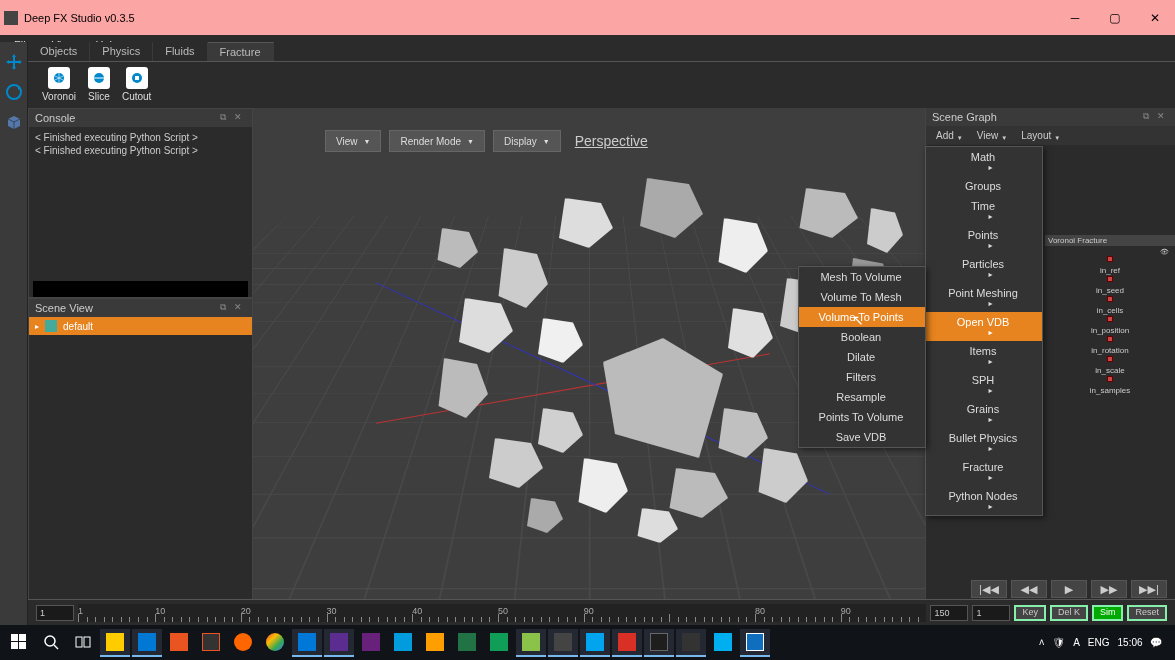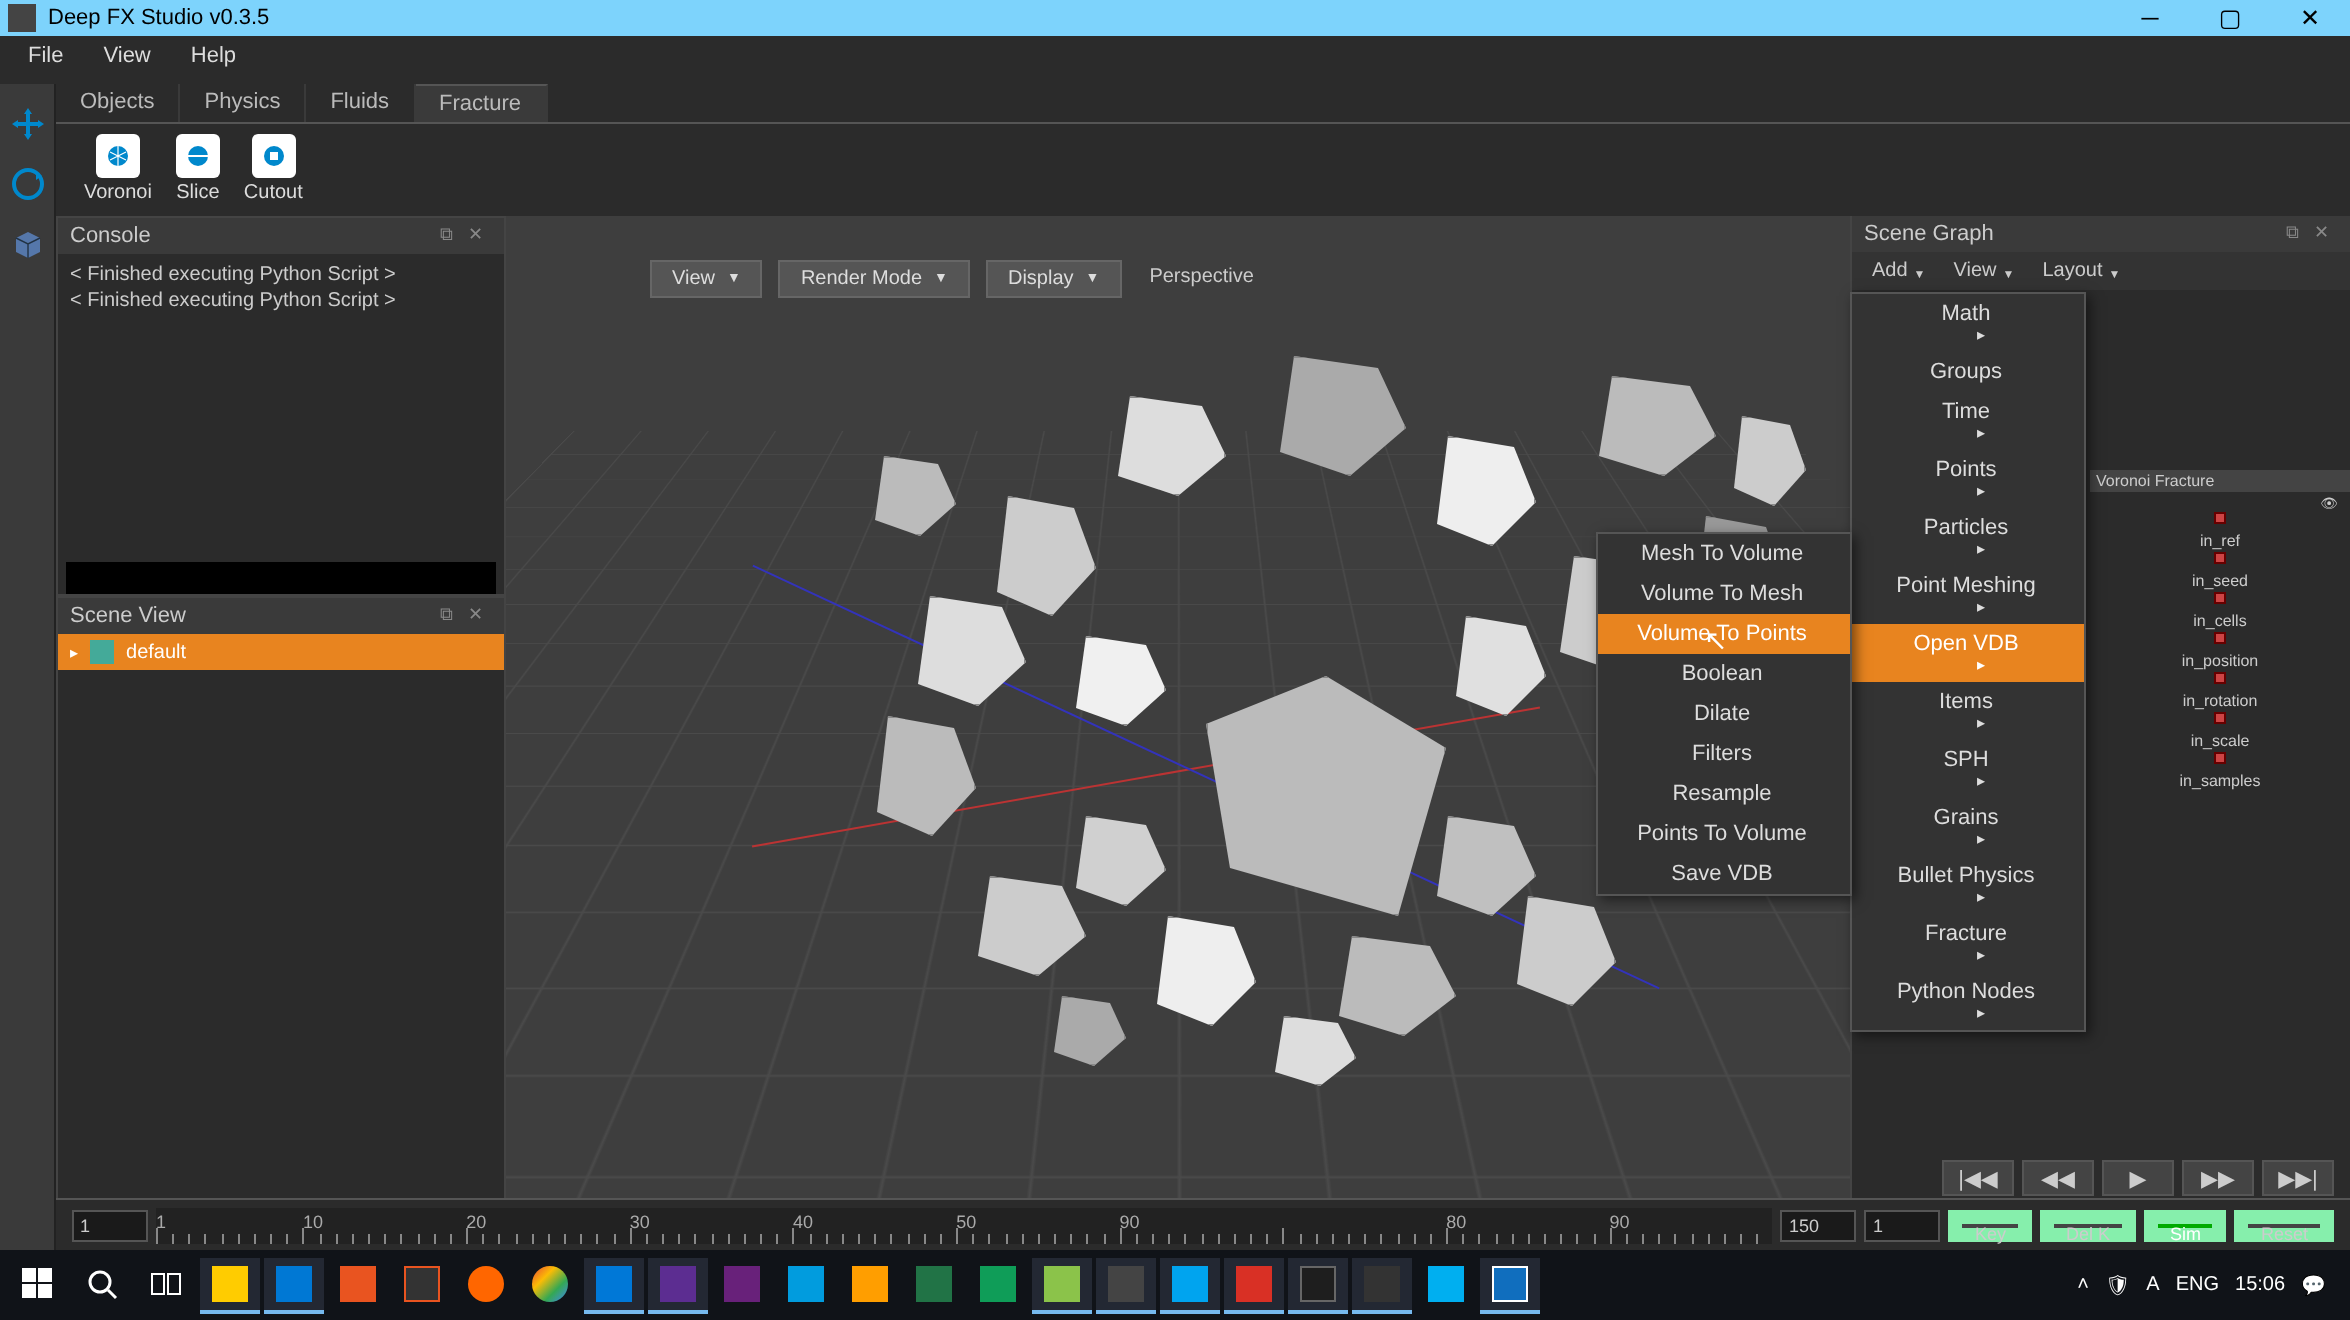--- a/index.html
+++ b/index.html
@@ -1,19 +1,19 @@
 <!DOCTYPE html>
 <html><head>
 <meta charset="utf-8">
 <style>
 * { box-sizing: border-box; margin: 0; padding: 0; font-family: "Segoe UI", Tahoma, sans-serif; }
 body { width: 1175px; height: 660px; background: #2b2b2b; font-size: 11px; color: #ccc; overflow: hidden; position: relative; }
 
 
-.win-titlebar { height: 18px; background: #7dd3fc; display: flex; align-items: center; padding-left: 4px; color: #000; font-size: 11px; }
+.win-titlebar { height: 35px; background: #fca5a5; display: flex; align-items: center; padding-left: 4px; color: #000; font-size: 11px; }
 .win-titlebar .title-icon { width: 14px; height: 14px; margin-right: 6px; background: #444; display: inline-block; }
 .win-titlebar .spacer { flex: 1; }
 .win-ctrl { width: 40px; height: 22px; display: flex; align-items: center; justify-content: center; font-size: 12px; color: #000; }
 
 
 .menubar { height: 20px; background: #2b2b2b; display: flex; align-items: center; padding-left: 4px; gap: 0; }
 .menubar-item { padding: 3px 10px; color: #ddd; font-size: 11px; }
 
 
 .left-vtoolbar { position: absolute; left: 0; top: 42px; width: 28px; height: 600px; background: #3a3a3a; border-right: 1px solid #222; display: flex; flex-direction: column; gap: 10px; padding-top: 10px; align-items: center; }
@@ -51,29 +51,29 @@
 .sv-row .cube-icon { width: 12px; height: 12px; background: #4a9; display: inline-block; }
 .left-bottom-tabs { display: flex; border-top: 1px solid #444; }
 .lb-tab { padding: 4px 10px; font-size: 10px; color: #ccc; border-right: 1px solid #444; background: #333; }
 .lb-tab.active { background: #3a3a3a; }
 
 
 .viewport { flex: 1; background: #3e3e3e; position: relative; overflow: hidden; }
 .vp-toolbar { position: absolute; top: 22px; left: 72px; display: flex; gap: 8px; z-index: 5; }
 .vp-btn { background: #555; border: 1px solid #666; padding: 3px 10px; font-size: 10px; color: #ddd; display: flex; align-items: center; gap: 6px; }
 .vp-btn .caret { font-size: 7px; }
-.vp-label { padding: 3px 6px; font-size: 10px; color: #ccc; }
+.vp-label { padding: 3px 6px; font-size: 14px; color: #ccc; text-decoration: underline; }
 
 
 .timeline { position: absolute; left: 28px; right: 0; bottom: 35px; height: 26px; background: #2b2b2b; border-top: 1px solid #555; display: flex; align-items: center; padding: 0 8px; gap: 4px; }
 .timeline-ruler { flex: 1; height: 18px; background: #222; position: relative; overflow: hidden; }
 .timeline-ruler .tick-label { position: absolute; top: 2px; font-size: 9px; color: #aaa; }
 .timeline-ruler .tick { position: absolute; bottom: 0; width: 1px; height: 5px; background: #888; }
 .tl-input { width: 38px; height: 16px; background: #1a1a1a; border: 1px solid #555; color: #ccc; font-size: 9px; padding: 0 3px; }
-.tl-btn { height: 16px; padding: 0 6px; background: #444; border: 7px solid #86efac; font-size: 9px; color: #ccc; }
+.tl-btn { height: 16px; padding: 0 6px; background: #444; border: 2px solid #86efac; font-size: 9px; color: #ccc; }
 .tl-btn.sim { background: #0a0; color: #fff; }
 .playback-row { position: absolute; left: 28px; right: 0; bottom: 58px; height: 20px; display: flex; justify-content: flex-end; gap: 4px; padding-right: 8px; z-index: 10; }
 .play-btn { width: 36px; height: 18px; background: #444; border: 1px solid #555; display: flex; align-items: center; justify-content: center; }
 
 
 .right-panel { width: 250px; background: #2b2b2b; border-left: 1px solid #444; display: flex; flex-direction: column; }
 .sg-toolbar { display: flex; gap: 2px; padding: 2px 4px; background: #333; }
 .sg-btn { padding: 2px 6px; font-size: 10px; color: #ccc; display: flex; align-items: flex-end; gap: 3px; }
 .sg-btn .caret { font-size: 6px; }
 

